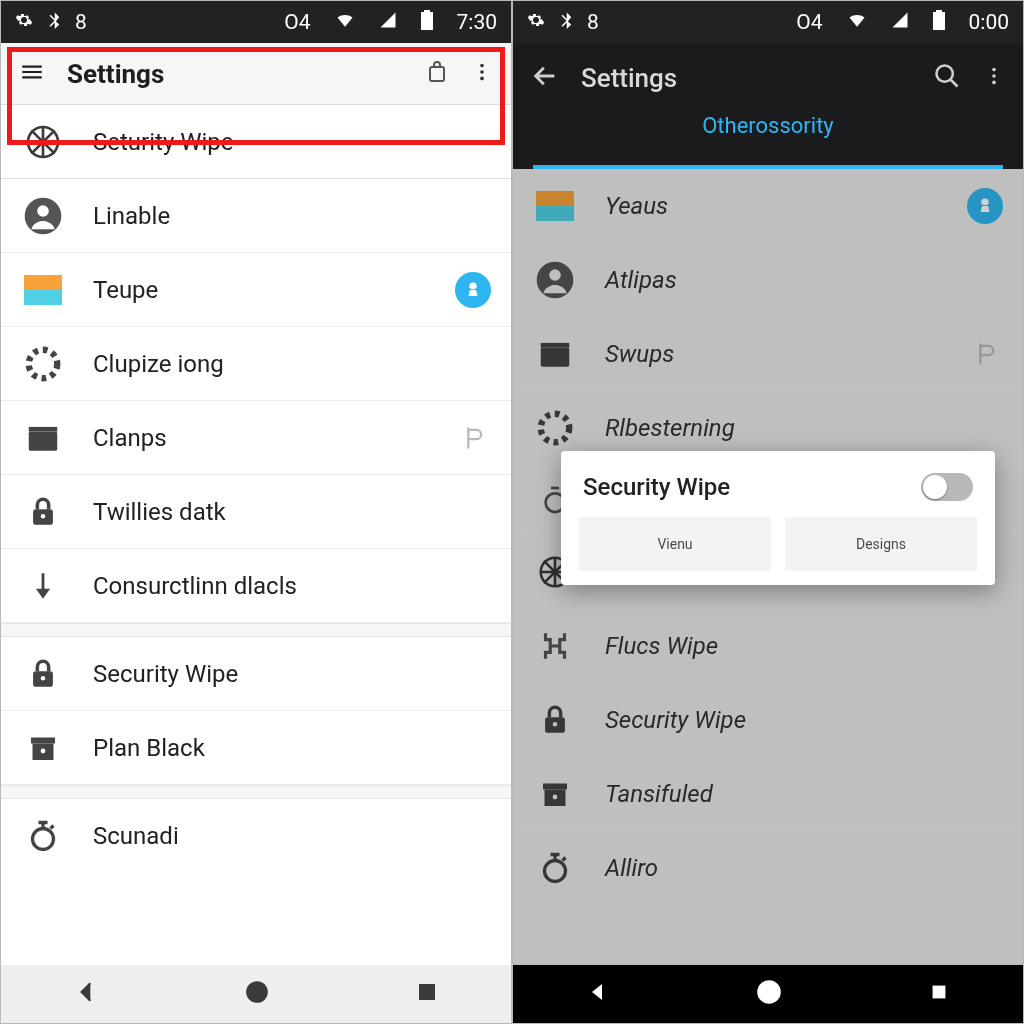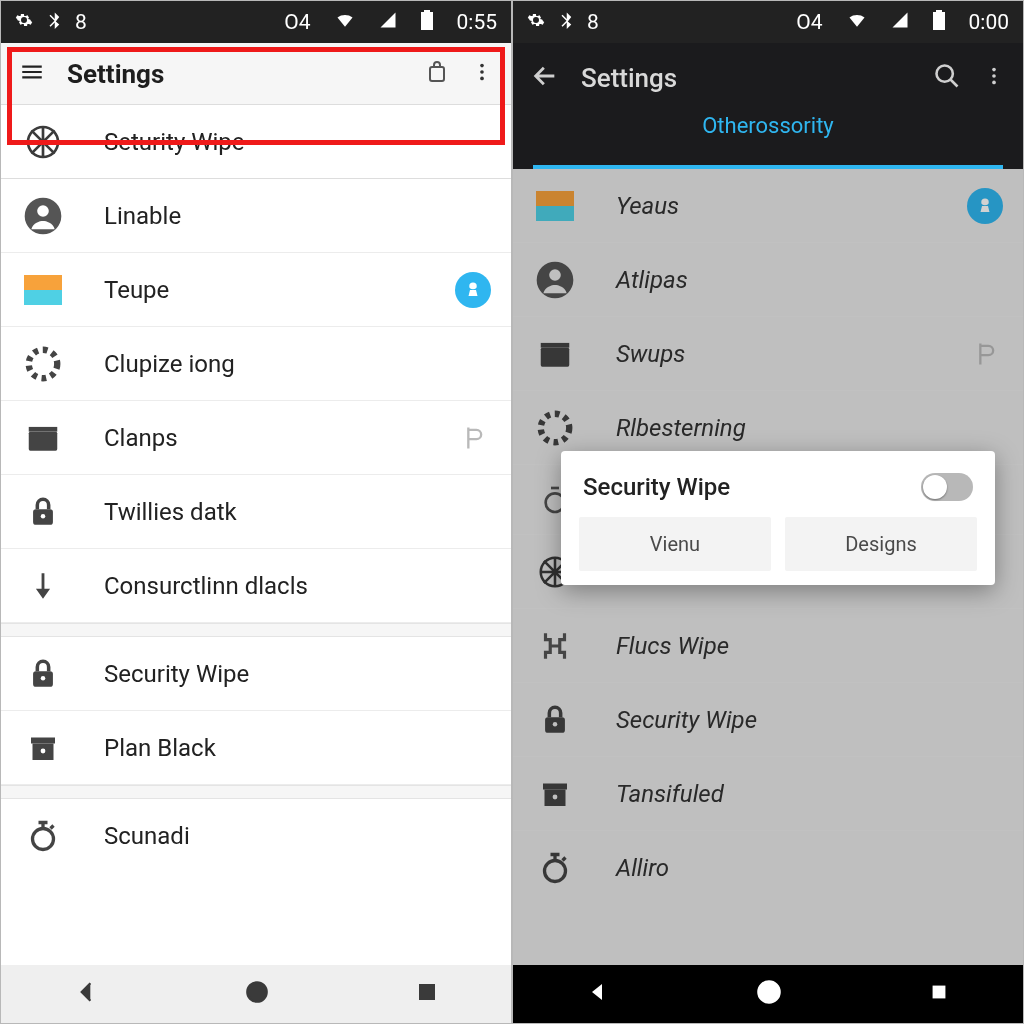--- a/index.html
+++ b/index.html
@@ -21,39 +21,39 @@
   .appbar-dark { height:70px; background:#1b1b1d; display:flex; align-items:center; padding:0 18px; }
   .appbar-dark .title { font-size:26px; font-weight:500; color:#d9d9d9; margin-left:22px; }
   .appbar-dark .spacer { flex:1; }
   .tabs { height:56px; background:#1b1b1d; display:flex; }
   .tab { flex:1; display:flex; align-items:flex-start; justify-content:center; font-size:22px; color:#8e8e8e; position:relative; }
   .tab.active { color:#2fb6f0; }
   .tab.active::after { content:""; position:absolute; left:20px; right:20px; bottom:0; height:4px; background:#2fb6f0; }
   
   .list { flex:1; background:#fff; overflow:hidden; }
   .list.dim { background:#f3f3f3; }
-  .row { height:74px; display:flex; align-items:center; padding:0 20px; gap:39px; border-bottom:1px solid #ececec; }
+  .row { height:74px; display:flex; align-items:center; padding:0 20px; gap:28px; border-bottom:1px solid #ececec; }
   .row .iconcell { width:44px; height:44px; display:flex; align-items:center; justify-content:center; }
   .row .label { font-size:24px; color:#222; }
   .row .trail { margin-left:auto; width:36px; height:36px; display:flex; align-items:center; justify-content:center; }
   .section-gap { height:14px; background:#f6f6f6; border-top:1px solid #e4e4e4; border-bottom:1px solid #e4e4e4; }
   
   .navbar { height:58px; background:#efefef; display:flex; align-items:center; justify-content:space-around; }
   .navbar.dark { background:#000; }
   .navbar svg { fill:#3a3a3a; }
   .navbar.dark svg { fill:#fff; }
   
   .scrim { position:absolute; left:0; right:0; top:168px; bottom:58px; background:rgba(0,0,0,0.18); z-index:5; }
   .dialog { position:absolute; left:48px; right:28px; top:450px; background:#fff; border-radius:4px; box-shadow:0 6px 24px rgba(0,0,0,0.35); z-index:10; padding-bottom:14px; }
   .dialog-head { display:flex; align-items:center; padding:22px 22px 16px 22px; }
   .dialog-title { font-size:24px; color:#222; font-weight:500; }
   .toggle { margin-left:auto; width:52px; height:28px; border-radius:14px; background:#b8b8b8; position:relative; }
   .toggle::after { content:""; position:absolute; left:2px; top:2px; width:24px; height:24px; border-radius:50%; background:#fff; box-shadow:0 1px 2px rgba(0,0,0,0.4);}
   .dialog-buttons { display:flex; gap:14px; padding:0 18px; }
-  .dbtn { flex:1; height:54px; background:#f3f3f3; display:flex; align-items:center; justify-content:center; font-size:20px; color:#4a4a4a; border-radius:2px; }
+  .dbtn { flex:1; height:54px; background:#f3f3f3; display:flex; align-items:center; justify-content:center; font-size:14px; color:#4a4a4a; border-radius:2px; }
   
   .color-tile { width:38px; height:30px; display:flex; flex-direction:column; }
   .color-tile .top { flex:1; background:#f7a23b; }
   .color-tile .bot { flex:1; background:#4fd0e4; }
   .badge-blue { width:36px; height:36px; border-radius:50%; background:#2fb6f0; display:flex; align-items:center; justify-content:center; }
   .phone.right .list .row .label { color:#333; }
   .phone.right .list { background:#e9e9e9;font-style:italic; }
 </style>
 </head>
 <body>
@@ -78,21 +78,21 @@
       <span><svg width="20" height="20" viewBox="0 0 24 24">
               <path d="M12 20l9-11c-5-4-13-4-18 0l9 11z"></path>
             </svg></span>
       <span><svg width="18" height="18" viewBox="0 0 24 24">
               <path d="M2 22h20V2L2 22z"></path>
             </svg></span>
       <span><svg width="12" height="20" viewBox="0 0 12 20">
               <rect x="0" y="2" width="12" height="18" fill="#fff"></rect>
               <rect x="3" y="0" width="6" height="2" fill="#fff"></rect>
             </svg></span>
-      <span>0:55</span>
+      <span>7:30</span>
     </div>
   </div>
 
   <div class="appbar-light">
     <span><svg width="26" height="26" viewBox="0 0 24 24" fill="#222">
             <path d="M3 6h18v2H3zM3 11h18v2H3zM3 16h18v2H3z"></path>
           </svg></span>
     <span class="title">Settings</span>
     <span class="spacer"></span>
     <span style="margin-right:22px"><svg width="24" height="24" viewBox="0 0 24 24" fill="none" stroke="#555" stroke-width="2">

